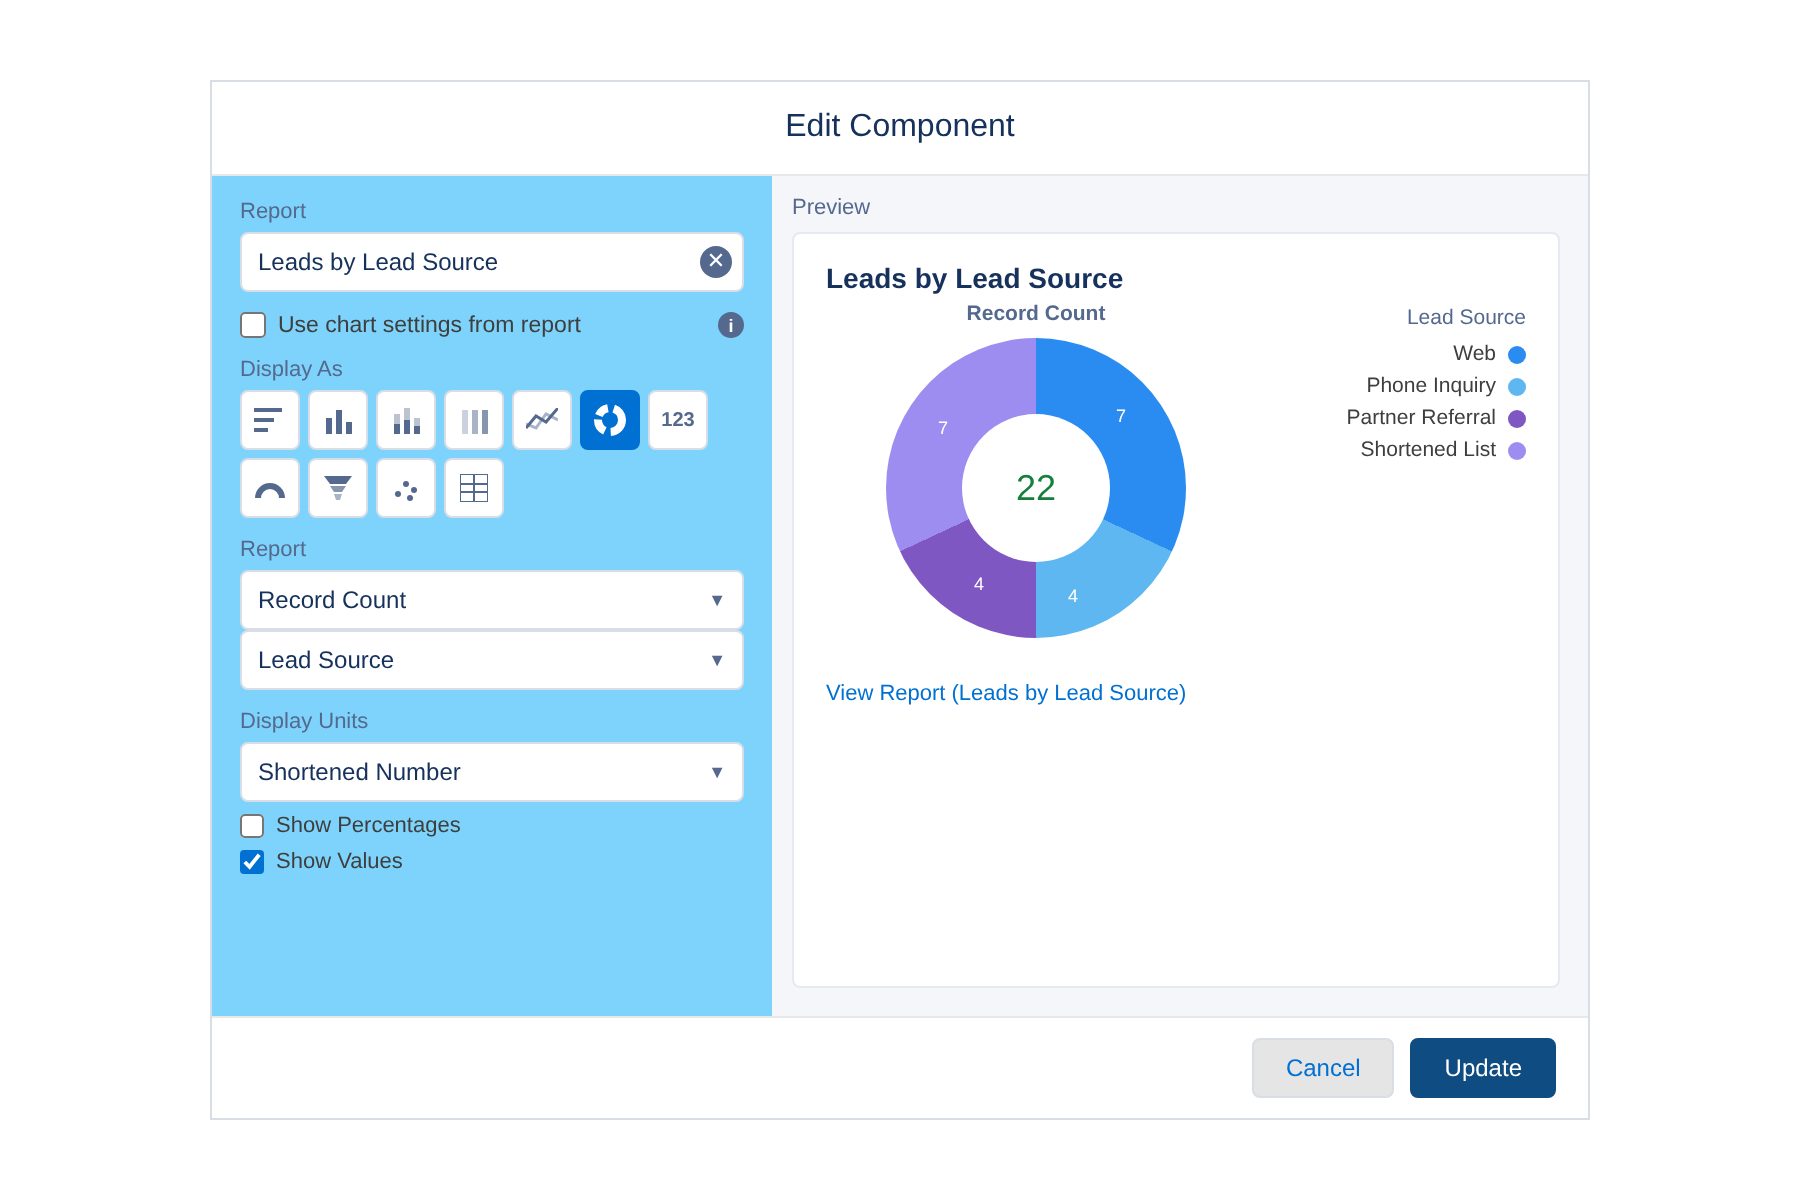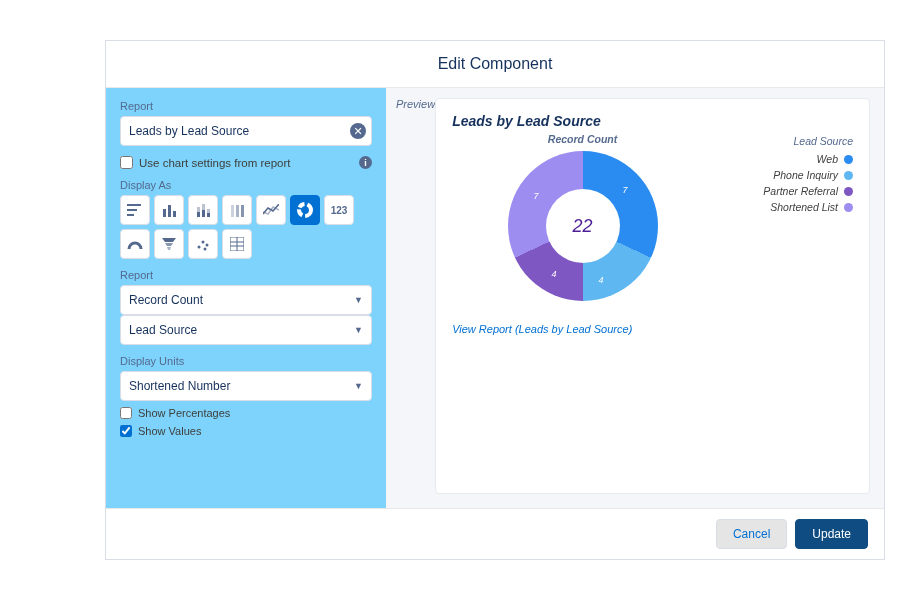--- a/index.html
+++ b/index.html
@@ -1,17 +1,17 @@
 <!DOCTYPE html>
 <html><head>
 <meta charset="utf-8">
 <style>
   * { box-sizing: border-box; margin: 0; padding: 0; font-family: -apple-system, "Segoe UI", Arial, sans-serif; }
   body { width: 900px; height: 600px; background: #fff; padding: 40px 105px; }
-  .modal { width: 780px; height: 520px; border: 1px solid #d8dde6; background: #fff; display: flex; flex-direction: column; }
+  .modal { width: 690px; height: 520px; border: 1px solid #d8dde6; background: #fff; display: flex; flex-direction: column; }
   .modal-header { text-align: center; padding: 14px 0; font-size: 16px; color: #16325c; border-bottom: 1px solid #e8e8e8; }
   .modal-body { flex: 1; display: flex; overflow: hidden; background: #f4f6f9; }
   .left-pane { width: 280px; padding: 12px 14px; overflow-y: auto; position: relative; background: #7dd3fc; }
   .left-pane::-webkit-scrollbar { width: 6px; }
   .left-pane::-webkit-scrollbar-thumb { background: #c9c9c9; border-radius: 3px; }
   .field-label { font-size: 11px; color: #54698d; margin: 10px 0 4px; }
   .field-label:first-child { margin-top: 0; }
   .text-input-wrap { position: relative; }
   .text-input { width: 100%; height: 30px; border: 1px solid #d8dde6; border-radius: 4px; padding: 0 28px 0 8px; font-size: 12px; color: #16325c; }
   .clear-btn { position: absolute; right: 6px; top: 50%; transform: translateY(-50%); width: 16px; height: 16px; border-radius: 50%; background: #54698d; color: #fff; font-size: 11px; line-height: 16px; text-align: center; cursor: pointer; }
@@ -19,31 +19,31 @@
   .checkbox-row input { width: 13px; height: 13px; accent-color: #0070d2; }
   .info-icon { width: 13px; height: 13px; border-radius: 50%; background: #54698d; color: #fff; font-size: 9px; font-weight: bold; display: inline-flex; align-items: center; justify-content: center; margin-left: auto; }
   .icon-grid { display: flex; flex-wrap: wrap; gap: 4px; margin-top: 4px; }
   .icon-btn { width: 30px; height: 30px; border: 1px solid #d8dde6; border-radius: 4px; background: #fff; display: flex; align-items: center; justify-content: center; cursor: pointer; color: #54698d; }
   .icon-btn.selected { background: #0070d2; border-color: #0070d2; color: #fff; }
   .select-input { width: 100%; height: 30px; border: 1px solid #d8dde6; border-radius: 4px; padding: 0 8px; font-size: 12px; color: #16325c; display: flex; align-items: center; justify-content: space-between; cursor: pointer; background:#fff; }
   .caret { font-size: 9px; color: #54698d; }
   .small-check { display: flex; align-items: center; gap: 6px; font-size: 11px; color: #3e3e3c; margin-top: 6px; }
   .small-check input { width: 12px; height: 12px; accent-color: #0070d2; }
 
-  .right-pane { flex: 1; padding: 10px 14px 14px 10px; background: #f4f6f9; display:flex; font-style:italic;}
+  .right-pane { flex: 1; padding: 10px 14px 14px 10px; background: #f4f6f9; display:flex; flex-direction:column;}
   .preview-label { font-size: 11px; color: #54698d; margin-bottom: 6px; }
   .preview-card { background: #fff; border: 1px solid #e5e9f0; border-radius: 4px; padding: 14px 16px; flex:1; position: relative; }
   .preview-title { font-size: 14px; color: #16325c; font-weight: 600; margin-bottom: 4px; }
   .chart-row { display: flex; gap: 20px; margin-top: 4px; }
   .chart-col { position: relative; flex: 1; text-align: center; }
   .record-count-lbl { font-size: 10.5px; color: #54698d; font-weight: 600; margin-bottom: 6px; }
   .donut-wrap { position: relative; width: 150px; height: 150px; margin: 0 auto; }
   .donut { width: 150px; height: 150px; border-radius: 50%; background: conic-gradient(#2a8cf0 0deg 115deg, #5eb7f0 115deg 180deg, #7e57c2 180deg 245deg, #9e8df0 245deg 360deg); position: relative; }
   .donut::after { content: ""; position: absolute; inset: 38px; background: #fff; border-radius: 50%; }
-  .donut-center { position: absolute; inset: 0; display: flex; align-items: center; justify-content: center; font-size: 18px; color: #4c1d95; font-weight: 400; z-index: 1; }
+  .donut-center { position: absolute; inset: 0; display: flex; align-items: center; justify-content: center; font-size: 18px; color: #15803d; font-weight: 400; z-index: 1; }
   .slice-lbl { position: absolute; font-size: 9px; color: #fff; font-weight: 500; z-index:1;}
   .legend-col { width: 120px; text-align: right; font-size: 10.5px; color: #54698d; padding-top: 2px;}
   .legend-title { margin-bottom: 6px; color:#54698d; }
   .legend-item { display: flex; align-items: center; justify-content: flex-end; gap: 6px; margin-bottom: 4px; color:#3e3e3c;}
   .dot { width: 9px; height: 9px; border-radius: 50%; display:inline-block;}
   .view-report { margin-top: 22px; font-size: 11px; color: #0070d2; cursor: pointer; }
   .modal-footer { padding: 10px 16px; display: flex; justify-content: flex-end; gap: 8px; border-top: 1px solid #e8e8e8; background:#fff; }
   .btn { height: 30px; padding: 0 16px; border-radius: 4px; font-size: 12px; cursor: pointer; border: 1px solid #d8dde6; background: #e5e5e5; color: #0070d2; }
   .btn-primary { background: #0f4c81; border-color: #0f4c81; color: #fff; text-align: center; }
   svg { display:block; }

